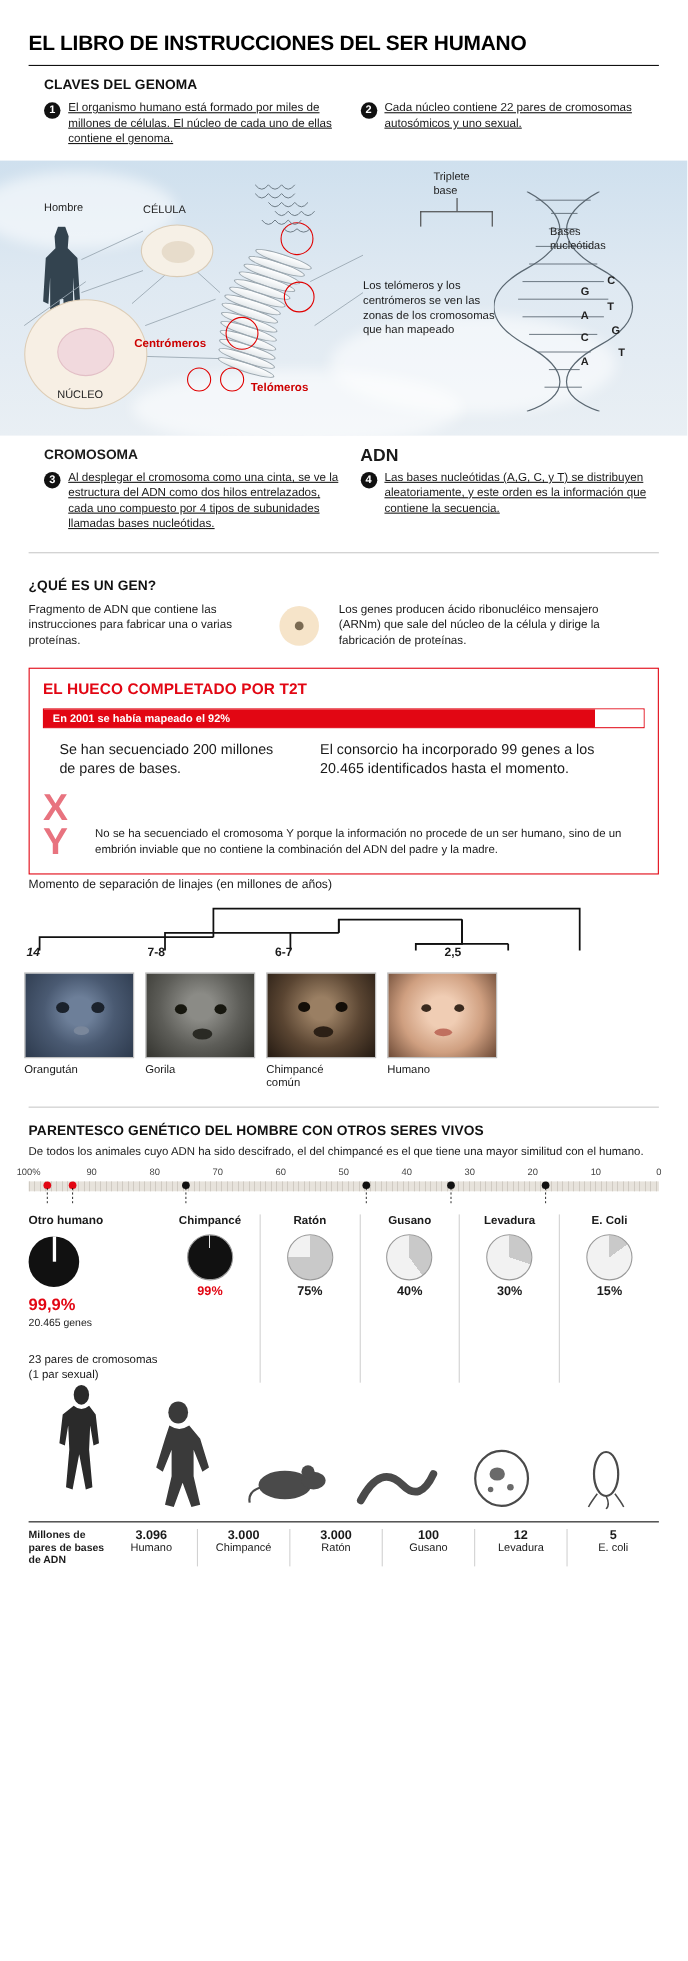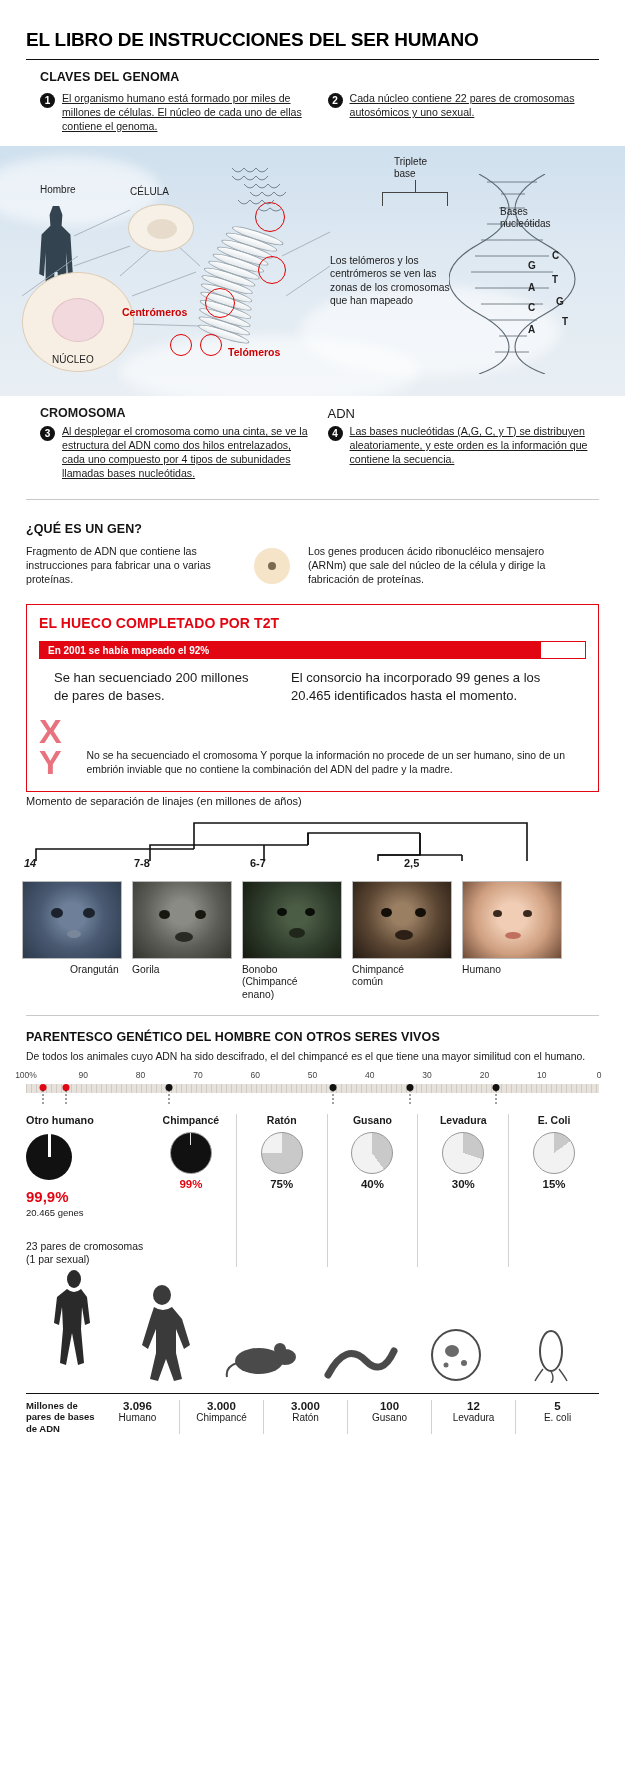--- a/index.html
+++ b/index.html
@@ -293,21 +293,21 @@
     <div class="lbl" style="left:500px;top:60px;line-height:1.25;">
       <span style="white-space:pre;">Bases
 nucleótidas</span>
     </div>
 
     <div class="lbl white-box" style="left:330px;top:108px;width:132px;">Los telómeros y los centrómeros se ven las zonas de los cromosomas que han mapeado</div>
   </div>
 
   <div style="display:flex;padding:10px 26px 0 40px;gap:16px;">
     <div style="width:50%;font-size:12.5px;font-weight:bold;">CROMOSOMA</div>
-    <div style="width:50%;font-size:13px;font-weight:normal;">ADN</div>
+    <div style="width:50%;font-size:16px;font-weight:bold;">ADN</div>
   </div>
   <div class="numrow">
     <div class="numitem">
       <div class="bullet">3</div>
       <div class="numtext">Al desplegar el cromosoma como una cinta, se ve la estructura del ADN como dos hilos entrelazados, cada uno compuesto por 4 tipos de subunidades llamadas bases nucleótidas.</div>
     </div>
     <div class="numitem">
       <div class="bullet">4</div>
       <div class="numtext">Las bases nucleótidas  (A,G, C, y T) se distribuyen aleatoriamente, y este orden es la información que contiene la secuencia.</div>
     </div>
@@ -367,39 +367,29 @@
     <div class="yr" style="left:382px;top:42px;">2,5</div>
   </div>
 
   <div class="apes">
     <div class="ape">
       <div class="ph" style="background:radial-gradient(circle at 50% 45%, #6d7f99 0 20%, #4a5a72 50%, #2d3a4d 100%);">
         <div style="position:absolute;left:28px;top:26px;width:12px;height:10px;border-radius:50%;background:#1b222c;"></div>
         <div style="position:absolute;left:60px;top:26px;width:12px;height:10px;border-radius:50%;background:#1b222c;"></div>
         <div style="position:absolute;left:44px;top:48px;width:14px;height:8px;border-radius:50%;background:#7a879b;"></div>
       </div>
-      <div class="cap" style="white-space:pre-line;margin-left:48px;">Orangután</div>
+      <div class="cap" style="white-space:pre-line;">Orangután</div>
     </div>
     <div class="ape">
       <div class="ph" style="background:radial-gradient(circle at 50% 40%, #8b8b86 0 18%, #5d5d58 55%, #34342f 100%);">
         <div style="position:absolute;left:26px;top:28px;width:11px;height:9px;border-radius:50%;background:#17170f;"></div>
         <div style="position:absolute;left:62px;top:28px;width:11px;height:9px;border-radius:50%;background:#17170f;"></div>
         <div style="position:absolute;left:42px;top:50px;width:18px;height:10px;border-radius:50%;background:#2a2a24;"></div>
       </div>
       <div class="cap" style="white-space:pre-line;">Gorila</div>
-    </div>
-    <div class="ape">
-      <div class="ph" style="background:radial-gradient(circle at 55% 45%, #4c5d45 0 15%, #2e3b2b 55%, #14190f 100%);">
-        <div style="position:absolute;left:34px;top:26px;width:10px;height:8px;border-radius:50%;background:#0b0d08;"></div>
-        <div style="position:absolute;left:62px;top:26px;width:10px;height:8px;border-radius:50%;background:#0b0d08;"></div>
-        <div style="position:absolute;left:46px;top:46px;width:16px;height:10px;border-radius:50%;background:#20261a;"></div>
-      </div>
-      <div class="cap" style="white-space:pre-line;">Bonobo
-(Chimpancé
-enano)</div>
     </div>
     <div class="ape">
       <div class="ph" style="background:radial-gradient(circle at 50% 42%, #9a7f63 0 16%, #5a4532 55%, #241a12 100%);">
         <div style="position:absolute;left:28px;top:26px;width:11px;height:9px;border-radius:50%;background:#130e08;"></div>
         <div style="position:absolute;left:62px;top:26px;width:11px;height:9px;border-radius:50%;background:#130e08;"></div>
         <div style="position:absolute;left:42px;top:48px;width:18px;height:10px;border-radius:50%;background:#2c2016;"></div>
       </div>
       <div class="cap" style="white-space:pre-line;">Chimpancé
 común</div>
     </div>

